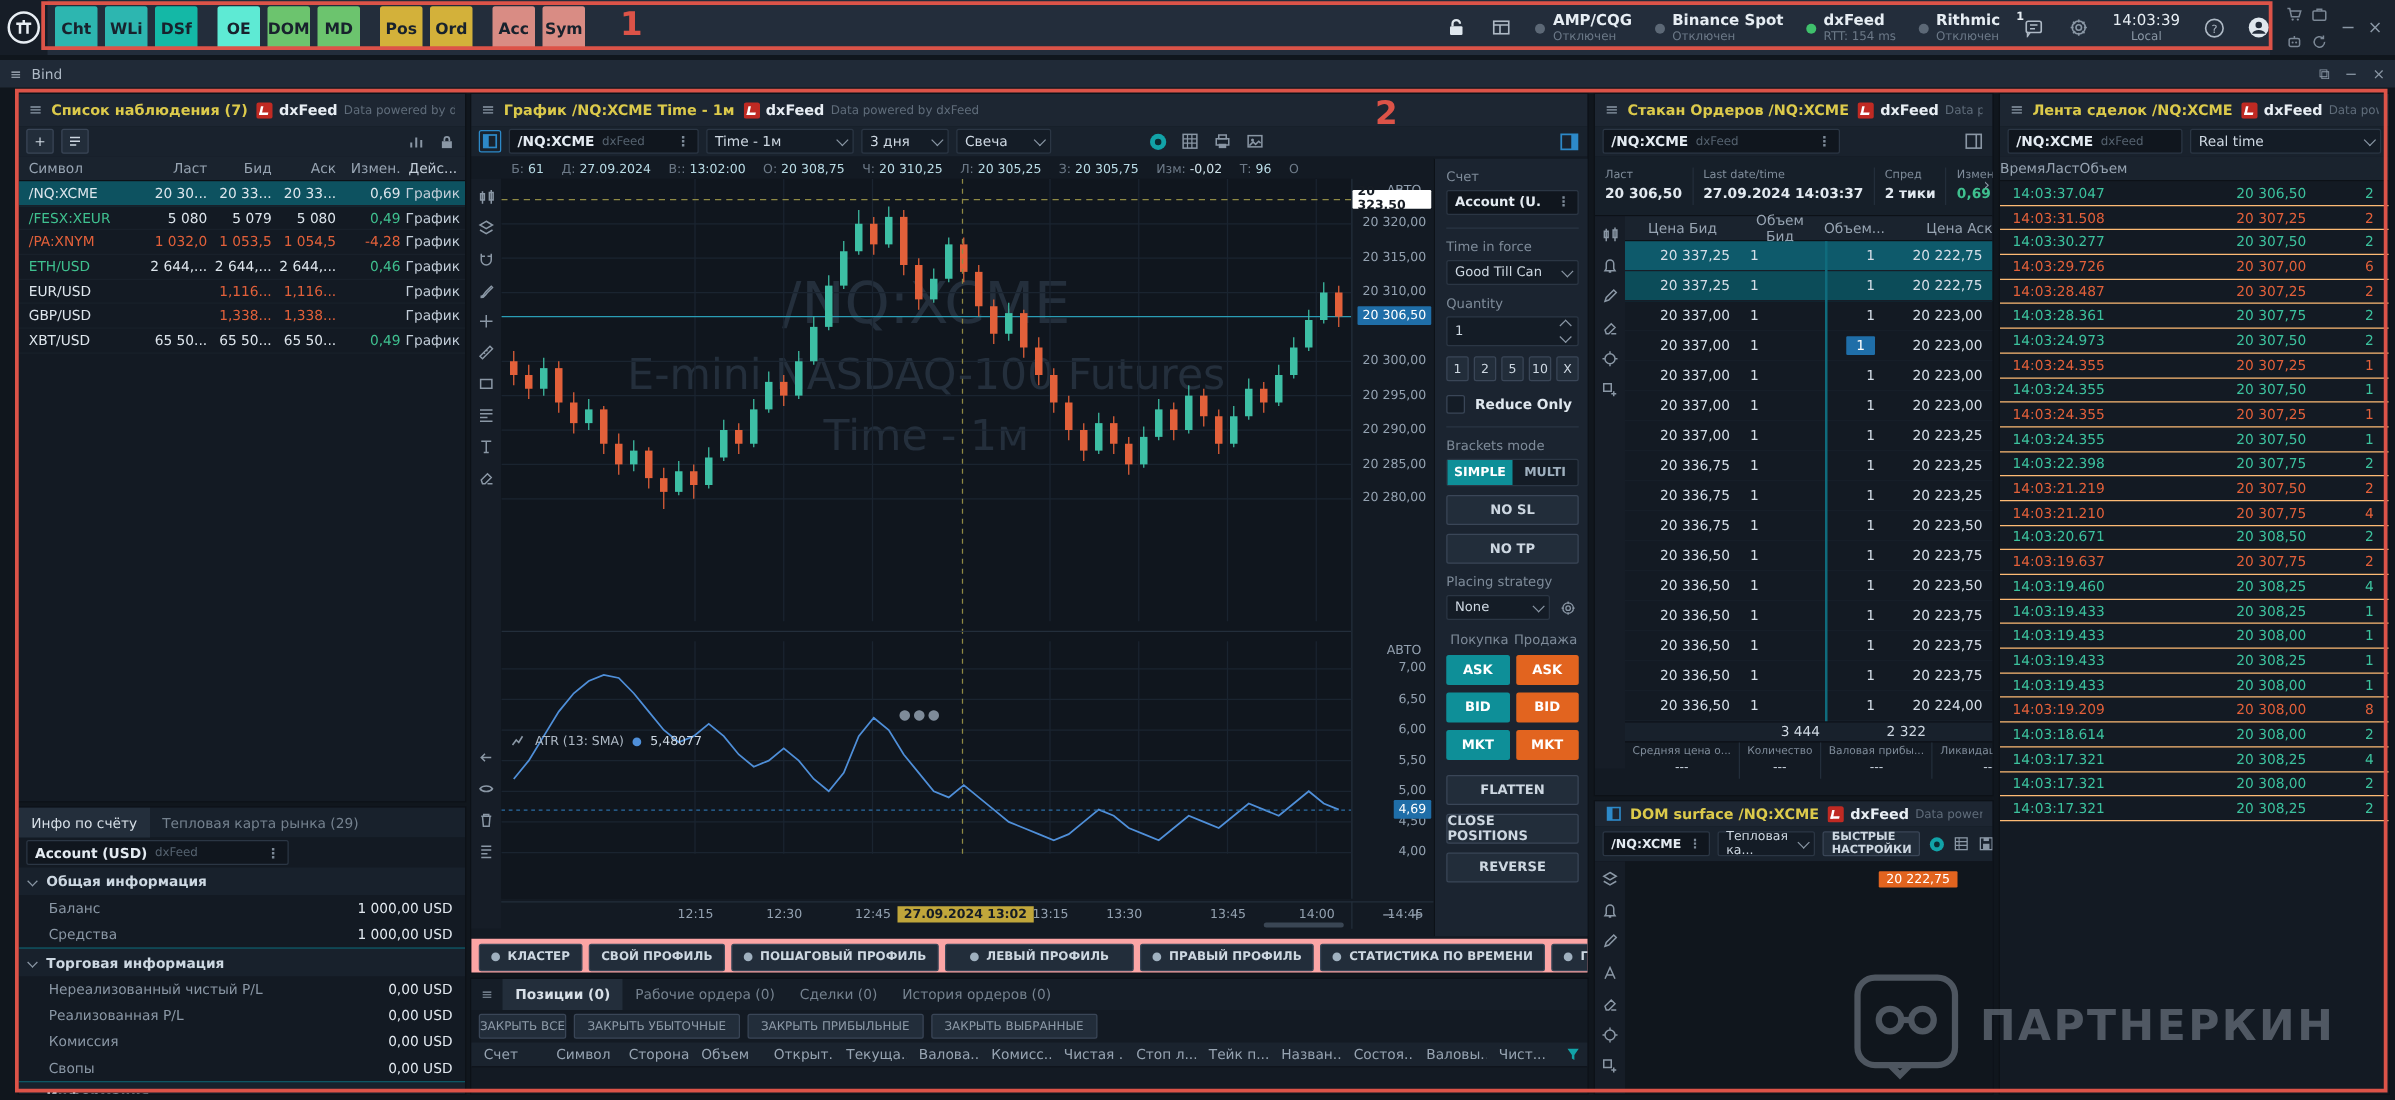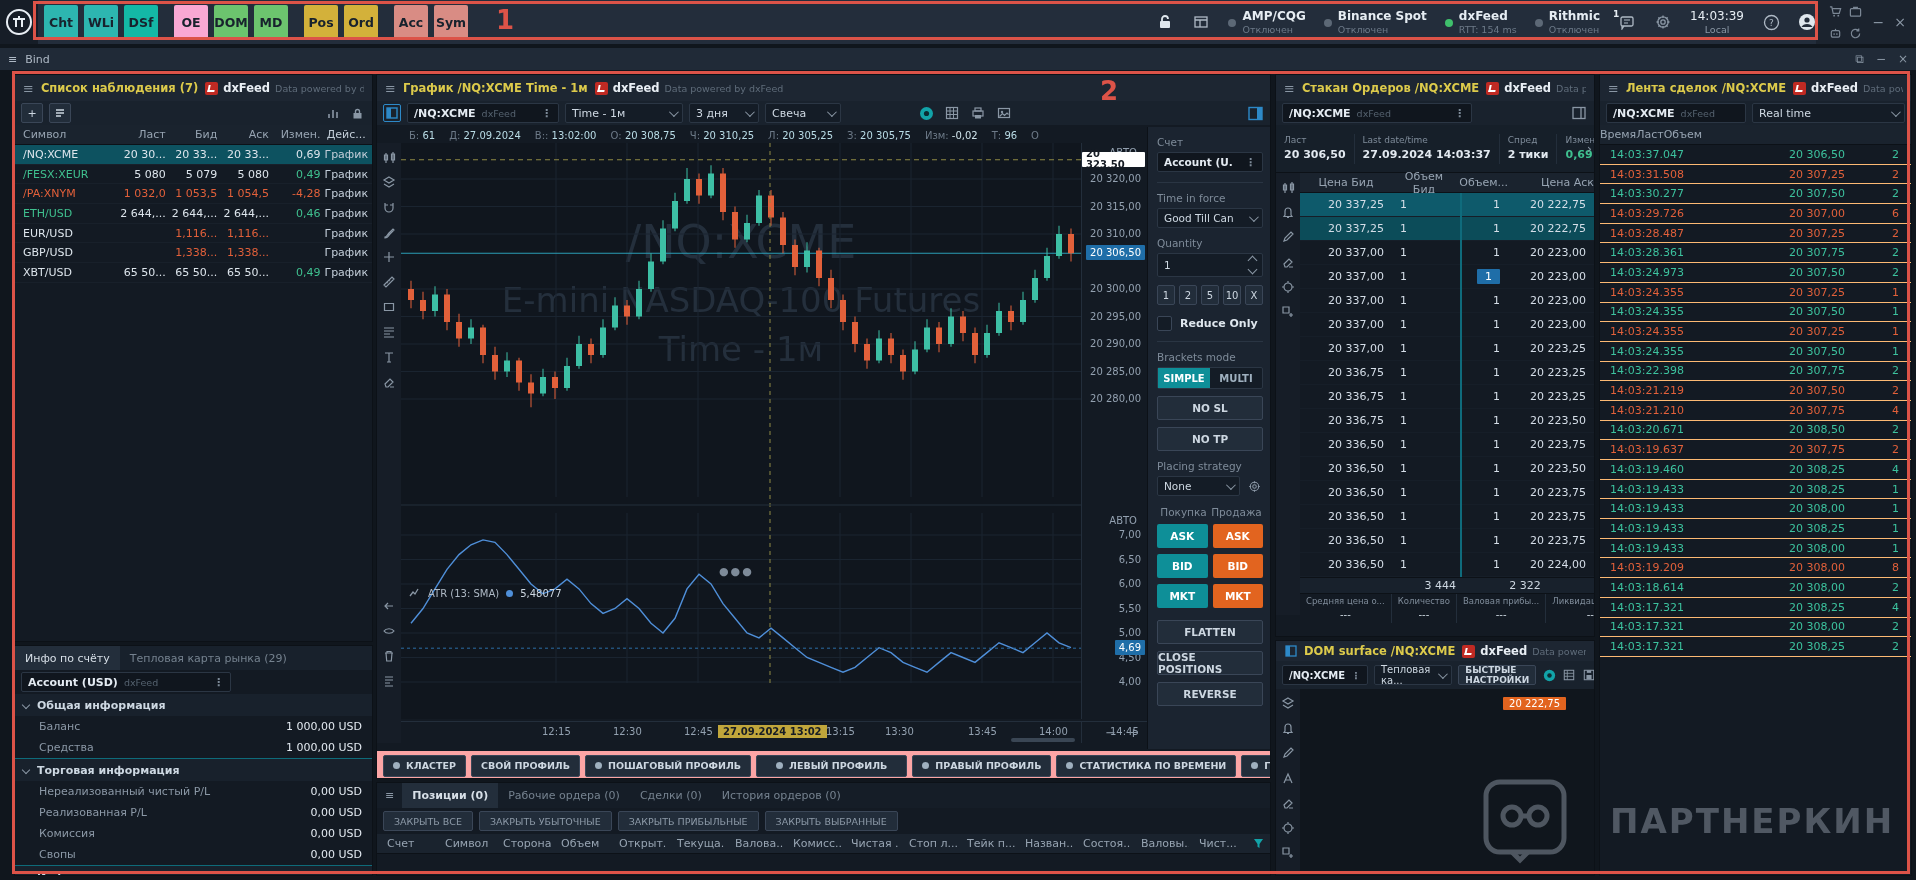--- a/index.html
+++ b/index.html
@@ -97,21 +97,21 @@
     <div id="logo">
       <svg width="28" height="28" viewBox="0 0 28 28">
           <circle cx="14" cy="14" r="12" fill="none" stroke="#e8eef4" stroke-width="2"></circle>
           <path d="M8 11 h12 M11 11 v8 M17 11 v8 M14 8 v3" stroke="#e8eef4" stroke-width="2" fill="none"></path>
         </svg>
     </div>
     <div id="ws-buttons" style="display:flex;align-items:center;">
         <div class="wsbtn" style="background: rgb(45, 182, 176);">Cht</div>
         <div class="wsbtn" style="background: rgb(45, 182, 176);">WLi</div>
         <div class="wsbtn" style="background: #14b8a6;">DSf</div>
-        <div class="wsbtn" style="background: #f9a8d4; margin-left: 16px; text-align: right;">OE</div>
+        <div class="wsbtn" style="background: #5eead4; margin-left: 16px; text-align: right;">OE</div>
         <div class="wsbtn" style="background: rgb(108, 196, 110);">DOM</div>
         <div class="wsbtn" style="background: rgb(108, 196, 110);">MD</div>
         <div class="wsbtn" style="background: rgb(211, 177, 58); margin-left: 16px;">Pos</div>
         <div class="wsbtn" style="background: rgb(211, 177, 58);">Ord</div>
         <div class="wsbtn" style="background: rgb(217, 140, 132); margin-left: 16px;">Acc</div>
         <div class="wsbtn" style="background: rgb(217, 140, 132);">Sym</div>
       </div>
     <div id="topright">
       <span class="ico">
           <svg width="16" height="16" viewBox="0 0 16 16">
@@ -861,21 +861,21 @@
 
   <div class="panel" id="positions" style="left:376px;top:782px;width:895px;height:94px;">
     <div style="height:25px;display:flex;align-items:center;background:#151d27;" id="pos-tabs">
       <span class="burger" style="padding:0 8px;color:#8a97a5;">≡</span>
     <div class="tab on" style="font-weight: bold; text-align: right;">Позиции (0)</div>
         <div class="tab" style="font-weight: normal;">Рабочие ордера (0)</div>
         <div class="tab" style="font-weight: normal;">Сделки (0)</div>
         <div class="tab" style="font-weight: normal;">История ордеров (0)</div>
       </div>
     <div id="pos-btns" style="height:26px;display:flex;gap:6px;align-items:center;padding:0 6px;background:#131a23;">
-        <div class="btn" style="height: 20px; padding: 0px 10px; font-size: 9.5px; color: rgb(141, 154, 168);">ЗАКРЫТЬ ВСЕ</div>
+        <div class="btn" style="height: 20px; padding: 0px 0; font-size: 9.5px; color: rgb(141, 154, 168);">ЗАКРЫТЬ ВСЕ</div>
         <div class="btn" style="height: 20px; padding: 0px 10px; font-size: 9.5px; color: rgb(141, 154, 168);">ЗАКРЫТЬ УБЫТОЧНЫЕ</div>
         <div class="btn" style="height: 20px; padding: 0px 10px; font-size: 9.5px; color: rgb(141, 154, 168);">ЗАКРЫТЬ ПРИБЫЛЬНЫЕ</div>
         <div class="btn" style="height: 20px; padding: 0px 10px; font-size: 9.5px; color: rgb(141, 154, 168);">ЗАКРЫТЬ ВЫБРАННЫЕ</div>
       </div>
     <div class="thead" id="pos-head" style="position:relative;">
       <span style="position:absolute;right:6px;top:4px;"><svg width="11" height="11" viewBox="0 0 11 11">
             <path d="M1 1h9L6.5 6v4l-2-1.2V6z" fill="#12a3a8"></path>
           </svg></span>
     <div style="padding-left: 10px; width: 58px; white-space: nowrap; overflow: hidden;">Счет</div>
         <div style="padding-left: 10px; width: 58px; white-space: nowrap; overflow: hidden;">Символ</div>
@@ -1350,21 +1350,21 @@
   </div>
 
   <div style="position:absolute;left:1482px;top:778px;display:flex;gap:16px;align-items:center;opacity:0.45;z-index:40;">
     <svg width="86" height="86" viewBox="0 0 86 86">
         <rect x="4" y="4" width="78" height="70" rx="14" fill="none" stroke="#9aa5b1" stroke-width="5"></rect>
         <circle cx="30" cy="38" r="9" fill="none" stroke="#9aa5b1" stroke-width="5"></circle>
         <circle cx="56" cy="38" r="9" fill="none" stroke="#9aa5b1" stroke-width="5"></circle>
         <path d="M39 38h8" stroke="#9aa5b1" stroke-width="5"></path>
         <path d="M30 74 l8 8 8-8" fill="none" stroke="#9aa5b1" stroke-width="5"></path>
       </svg>
-    <span style="font-size:34px;font-weight:bold;color:#9aa5b1;letter-spacing:2px;margin-left:26px;">ПАРТНЕРКИН</span>
+    <span style="font-size:34px;font-weight:bold;color:#9aa5b1;letter-spacing:2px;">ПАРТНЕРКИН</span>
   </div>
 
   <div class="annot" style="left:33px;top:1px;width:1785px;height:39px;"></div>
   <div class="annot-num" style="left:496px;top:5px;">1</div>
   <div class="annot" style="left:12px;top:71px;width:1898px;height:803px;"></div>
   <div class="annot-num" style="left:1100px;top:76px;">2</div>
 
 </div>
 
 </body></html>

